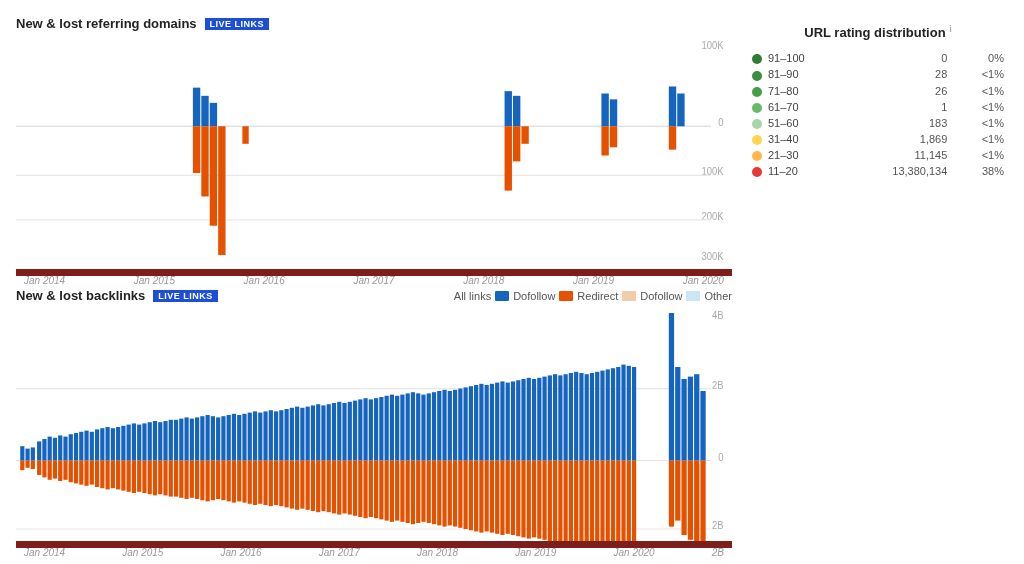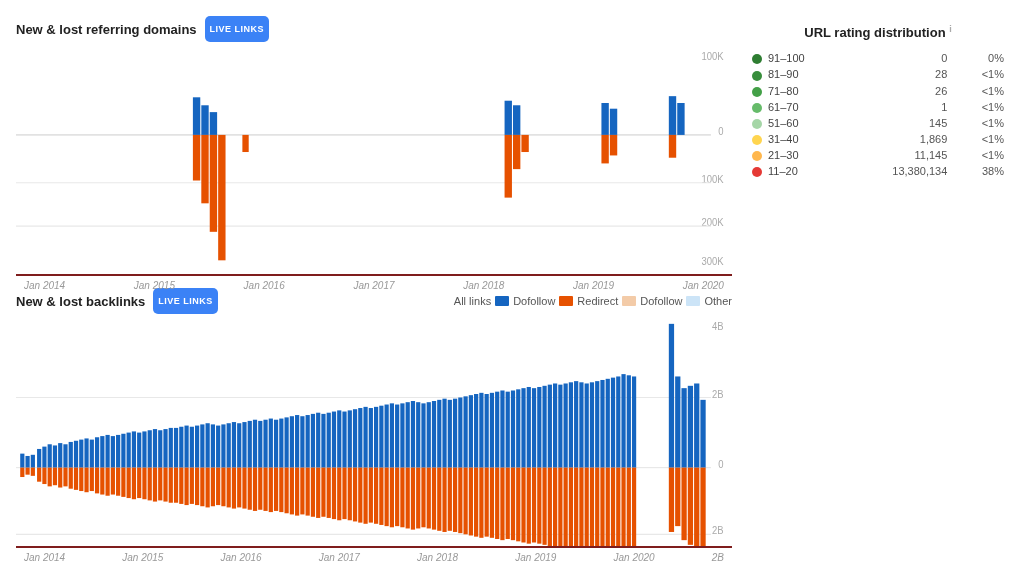--- a/index.html
+++ b/index.html
@@ -43,29 +43,29 @@
     }
     .section-title {
       font-size: 13px;
       font-weight: 600;
       color: #222;
     }
     .live-links-badge {
       font-size: 9px;
       font-weight: 700;
       color: #fff;
-      background: #3b82f6;
-      padding: 8px 5px;
-      border-radius: 5px;
+      background: #1d4ed8;
+      padding: 1px 5px;
+      border-radius: 0;
       letter-spacing: 0.5px;
     }
     .chart-area {
       flex: 1;
       position: relative;
-      border-bottom: 2px solid #7f1d1d;
+      border-bottom: 7px solid #7f1d1d;
     }
     .chart-svg {
       width: 100%;
       height: 100%;
     }
     .x-axis-labels {
       display: flex;
       justify-content: space-between;
       padding: 3px 8px 0 8px;
       color: #999;
@@ -528,21 +528,21 @@
     <td>
       <span class="dot" style="background:#66bb6a;"></span>61–70
     </td>
     <td>1</td>
     <td>&lt;1%</td>
   </tr>
           <tr>
     <td>
       <span class="dot" style="background:#a5d6a7;"></span>51–60
     </td>
-    <td>145</td>
+    <td>183</td>
     <td>&lt;1%</td>
   </tr>
           <tr>
     <td>
       <span class="dot" style="background:#ffd54f;"></span>31–40
     </td>
     <td>1,869</td>
     <td>&lt;1%</td>
   </tr>
           <tr>

